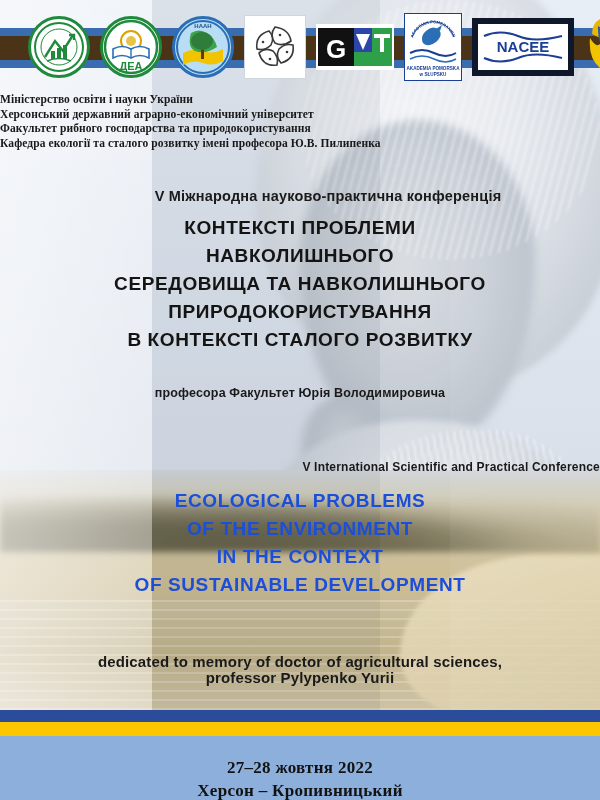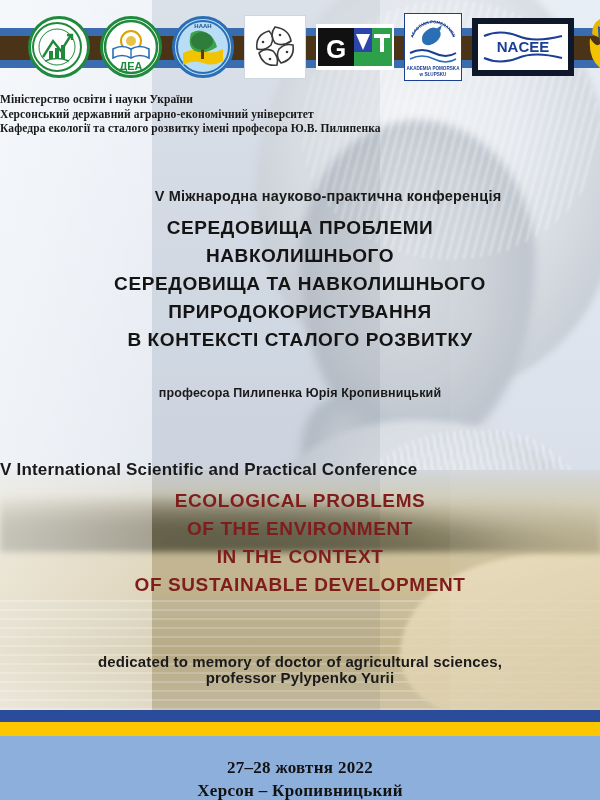--- a/index.html
+++ b/index.html
@@ -98,21 +98,21 @@
 
   
   .logo-band{position:absolute;left:0;top:28px;width:600px;height:40px;}
   .band-blue-top{position:absolute;left:0;top:0;width:600px;height:8px;background:#3a6cb0;}
   .band-brown{position:absolute;left:0;top:8px;width:600px;height:24px;background:#4a3317;}
   .band-blue-bot{position:absolute;left:0;top:32px;width:600px;height:8px;background:#3a6cb0;}
 
   .logos{position:absolute;left:0;top:6px;width:600px;height:82px;display:flex;align-items:center;gap:0;padding-left:28px;box-sizing:border-box;}
   .logo{position:relative;flex:0 0 auto;margin-right:10px;}
 
-  .lg-circle{width:62px;height:62px;border-radius:50%;background:#ffffff;border:3px solid #1f8a3c;box-sizing:border-box;display:flex;align-items:center;overflow:hidden;}
+  .lg-circle{width:62px;height:62px;border-radius:50%;background:#ffffff;border:3px solid #1f8a3c;box-sizing:border-box;display:flex;align-items:center;justify-content:center;overflow:hidden;}
   .lg-box{background:#fff;border:1px solid #cfd6de;display:flex;align-items:center;justify-content:center;overflow:hidden;}
 
   
   .ministry{
     position:absolute;left:0;top:92px;width:600px;text-align:left;
     font-family:"Liberation Serif",serif;font-weight:bold;color:#181818;
     font-size:11.5px;line-height:14.5px;letter-spacing:.1px;
   }
   .ua-sub{
     position:absolute;left:0;top:188px;width:600px;text-align:center;
@@ -120,26 +120,26 @@
   }
   .ua-title{
     position:absolute;left:0;top:214px;width:600px;text-align:center;
     font-weight:bold;color:#141414;font-size:19px;line-height:28px;letter-spacing:.6px;
   }
   .ua-ded{
     position:absolute;left:0;top:385px;width:600px;text-align:center;
     font-weight:bold;color:#1a1a1a;font-size:12.5px;line-height:16px;letter-spacing:.15px;
   }
   .en-sub{
-    position:absolute;left:0;top:460px;width:600px;text-align:left;
-    font-weight:bold;color:#1a1a1a;font-size:17px;letter-spacing:.2px;
+    position:absolute;left:0;top:460px;width:600px;text-align:right;
+    font-weight:bold;color:#1a1a1a;font-size:12px;letter-spacing:.2px;
   }
   .en-title{
     position:absolute;left:0;top:487px;width:600px;text-align:center;
-    font-weight:bold;color:#7f1d1d;font-size:19px;line-height:28px;letter-spacing:.6px;
+    font-weight:bold;color:#1d4ed8;font-size:19px;line-height:28px;letter-spacing:.6px;
   }
   .en-ded{
     position:absolute;left:0;top:654px;width:600px;text-align:center;
     font-weight:bold;color:#1a1a1a;font-size:15px;line-height:16px;letter-spacing:.15px;
   }
 
   
   .flag-blue{position:absolute;left:0;top:710px;width:600px;height:12px;background:#2b4b9b;}
   .flag-yellow{position:absolute;left:0;top:722px;width:600px;height:14px;background:#fdc700;}
   .footer{position:absolute;left:0;top:736px;width:600px;height:64px;background:#8cafdc;}
@@ -303,33 +303,34 @@
         <path d="M21 20 l4 0 l0 14 q0 4 3 6 l-3 4 q-4 -4 -4 -10 z" fill="#f2c400"></path>
         <path d="M41 20 l-4 0 l0 14 q0 4 -3 6 l3 4 q4 -4 4 -10 z" fill="#f2c400"></path>
       </svg>
     </div>
 
   </div>
 
   <div class="ministry">
     <div>Міністерство освіти і науки України</div>
     <div>Херсонський державний аграрно-економічний університет</div>
+    <div>Факультет рибного господарства та природокористування</div>
     <div>Кафедра екології та сталого розвитку імені професора Ю.В. Пилипенка</div>
   </div>
 
   <div class="ua-sub">V Міжнародна науково-практична конференція</div>
   <div class="ua-title">
-    <div>СЕРЕДОВИЩА ПРОБЛЕМИ</div>
+    <div>КОНТЕКСТІ ПРОБЛЕМИ</div>
     <div>НАВКОЛИШНЬОГО</div>
     <div>СЕРЕДОВИЩА ТА НАВКОЛИШНЬОГО</div>
     <div>ПРИРОДОКОРИСТУВАННЯ</div>
     <div>В КОНТЕКСТІ СТАЛОГО РОЗВИТКУ</div>
   </div>
   <div class="ua-ded">
-    <div>професора Пилипенка Юрія Кропивницький</div>
+    <div>професора Факультет Юрія Володимировича</div>
   </div>
 
   <div class="en-sub">V International Scientific and Practical Conference</div>
   <div class="en-title">
     <div>ECOLOGICAL PROBLEMS</div>
     <div>OF THE ENVIRONMENT</div>
     <div>IN THE CONTEXT</div>
     <div>OF SUSTAINABLE DEVELOPMENT</div>
   </div>
   <div class="en-ded">

